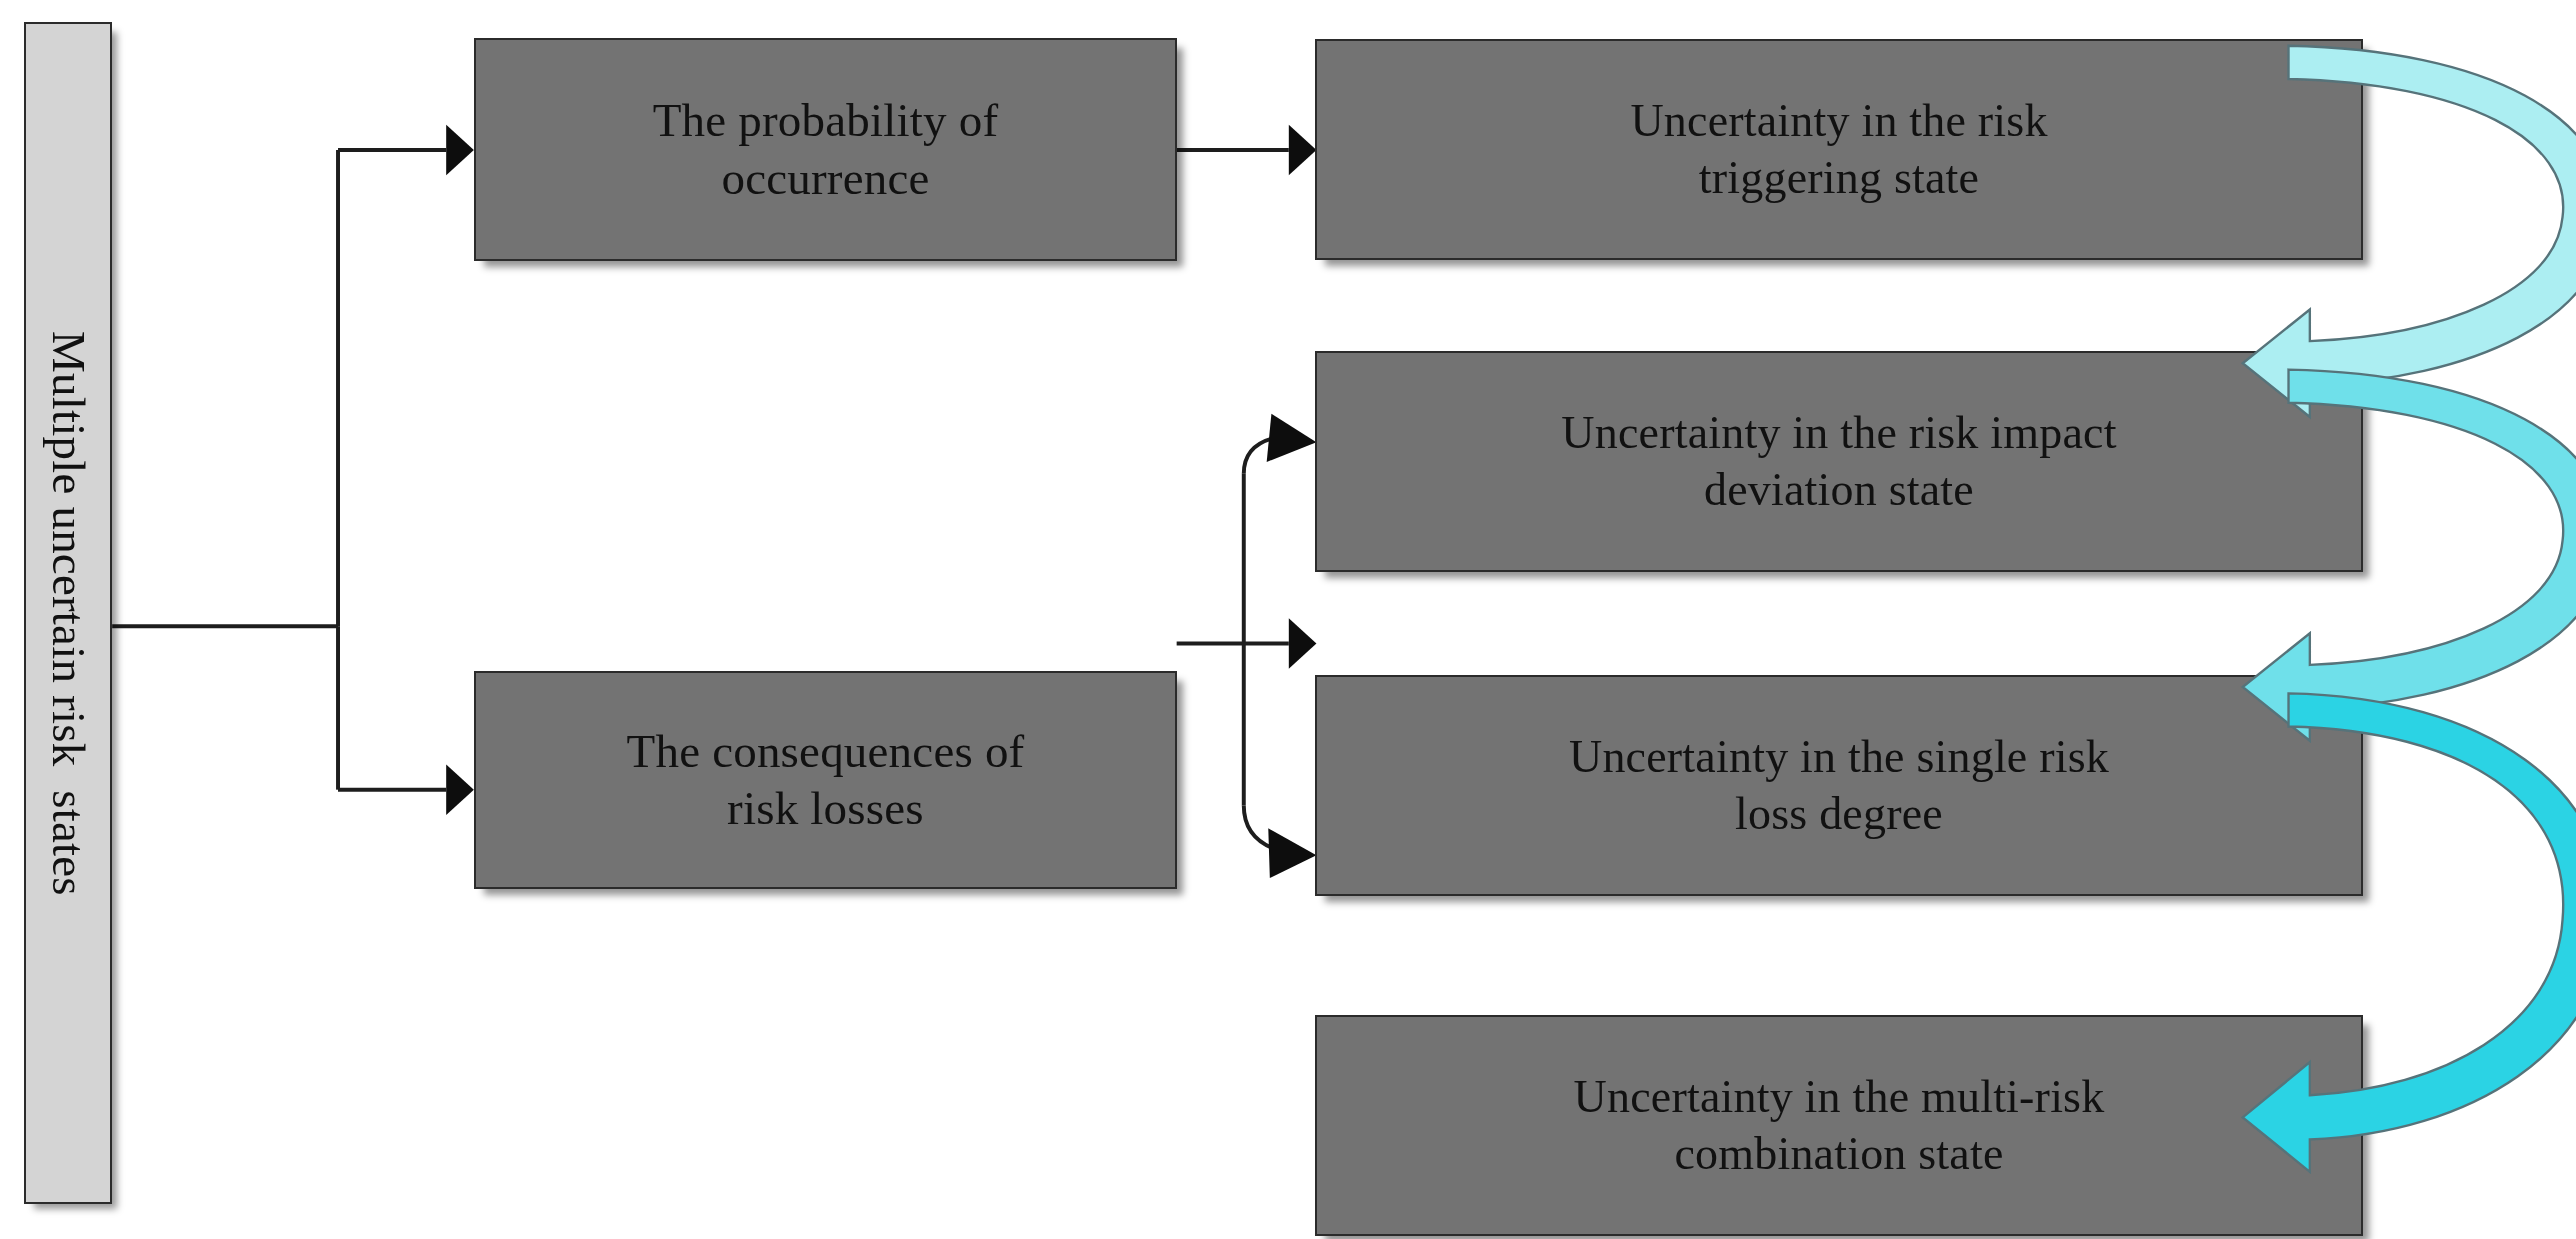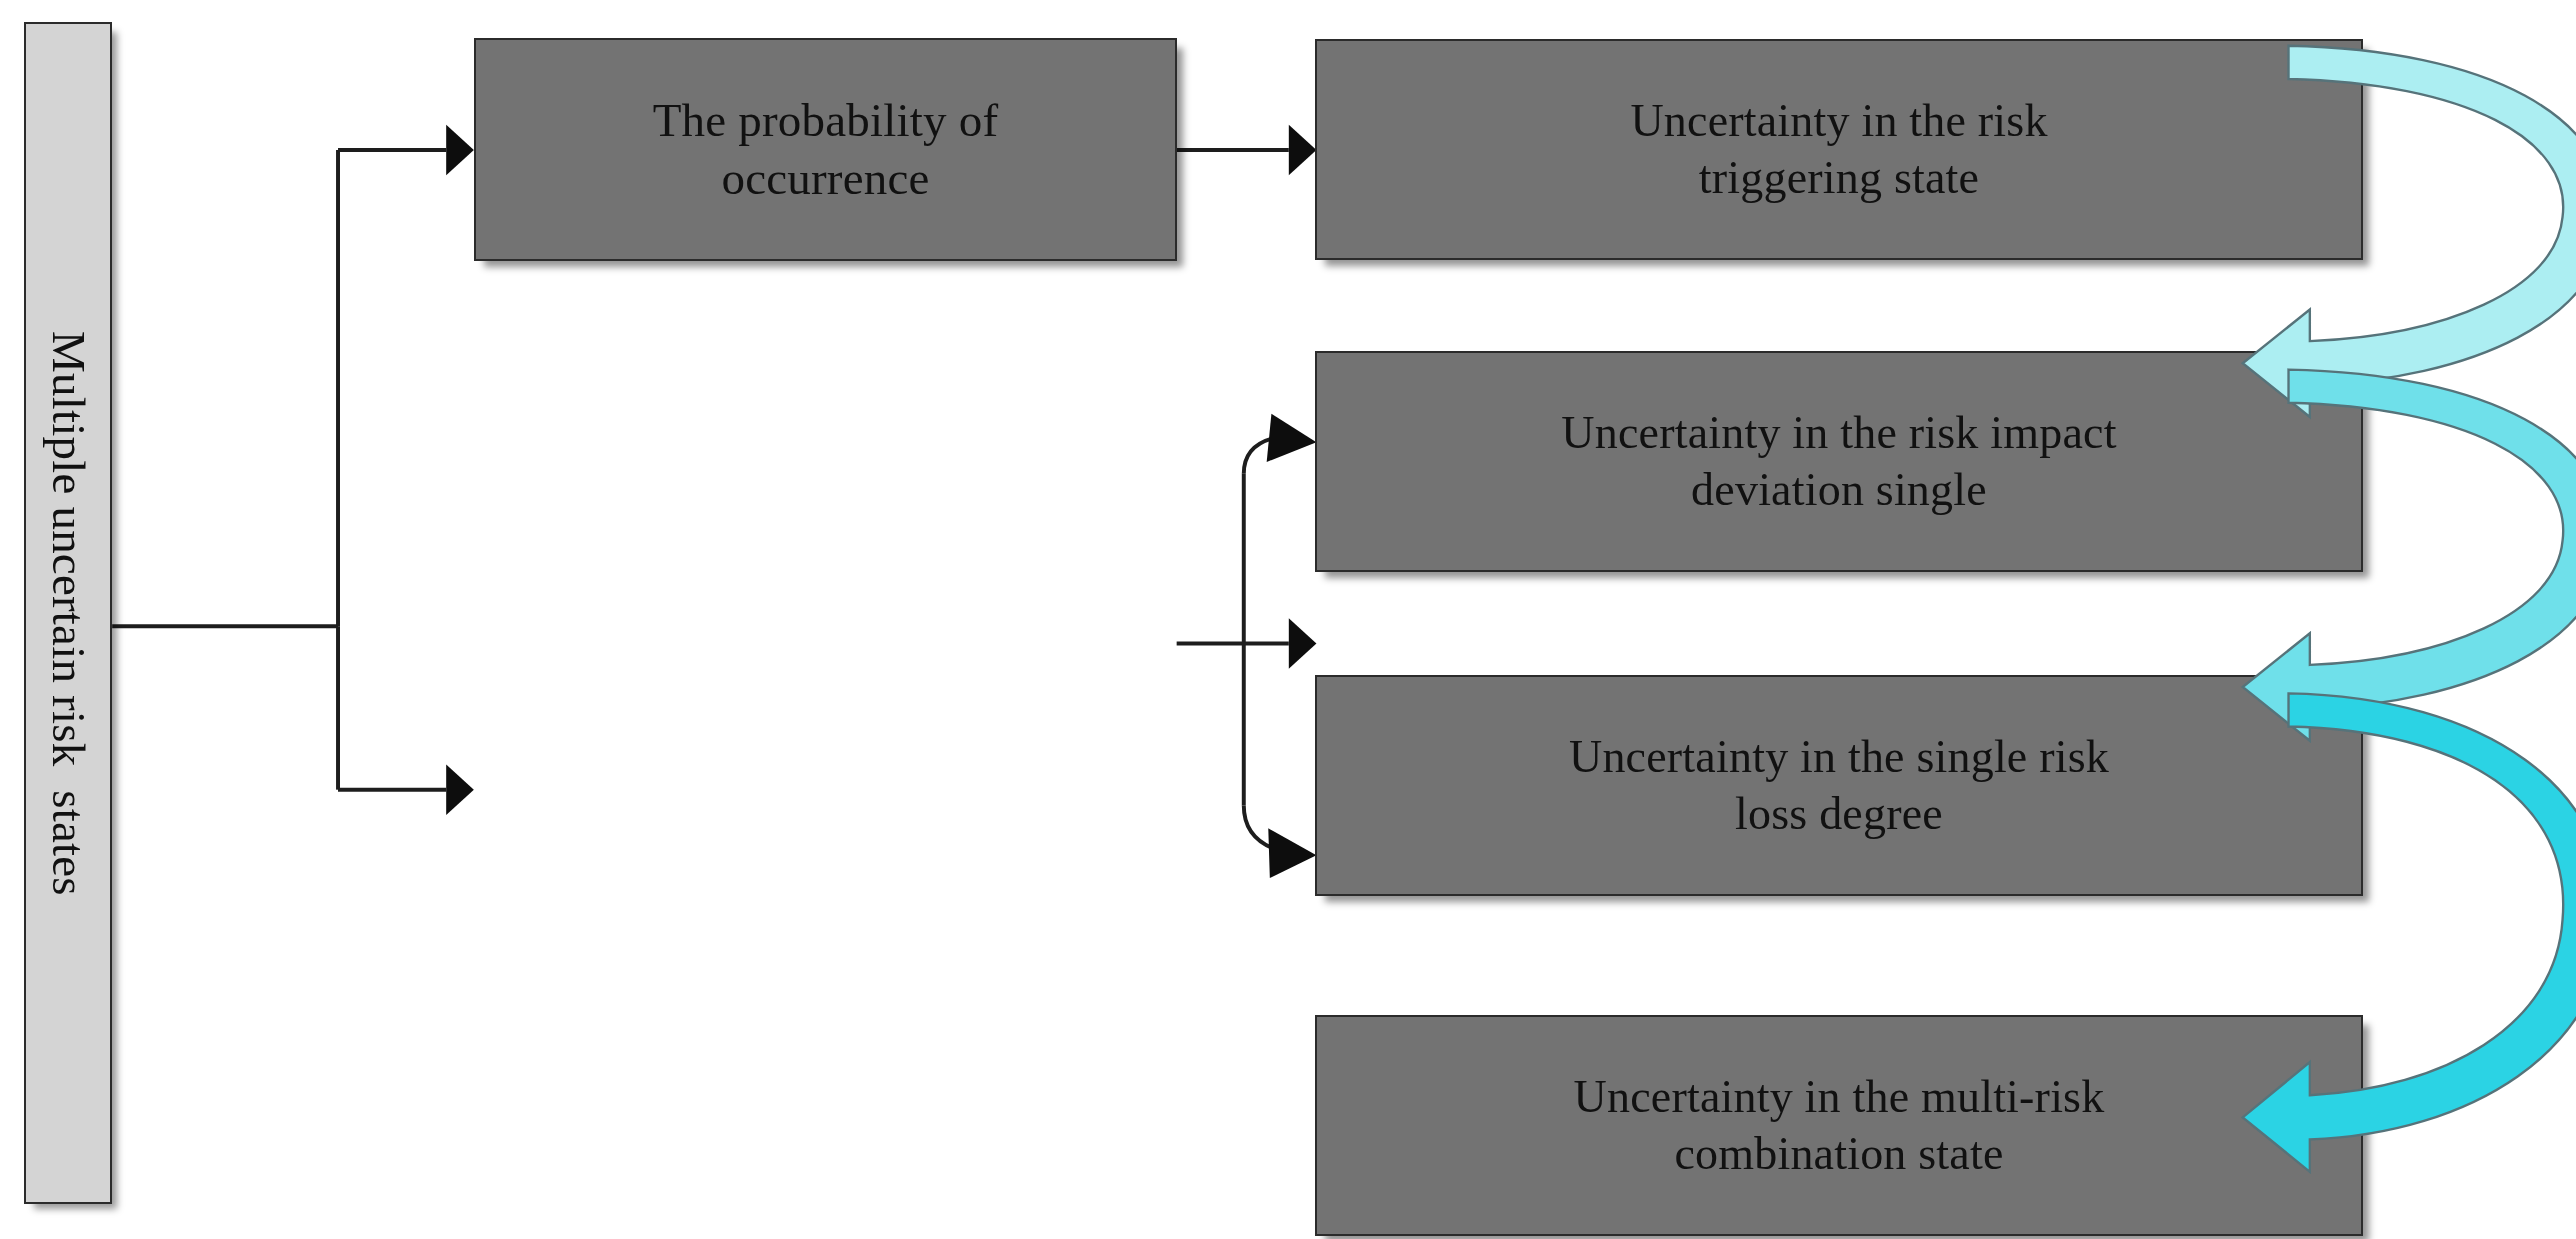--- a/index.html
+++ b/index.html
@@ -142,29 +142,33 @@
 
   <div class="node" id="root-node">
     <span class="label">Multiple uncertain risk  states</span>
   </div>
 
   <div class="node" id="node-probability">
     <span class="label">The probability of
 occurrence</span>
   </div>
 
+  <div class="node" id="node-consequences">
+    <span class="label">The consequences of
+risk losses</span>
+  </div>
 
   <div class="node leaf" id="node-trigger">
     <span class="label">Uncertainty in the risk
 triggering state</span>
   </div>
 
   <div class="node leaf" id="node-deviation">
     <span class="label">Uncertainty in the risk impact
-deviation single</span>
+deviation state</span>
   </div>
 
   <div class="node leaf" id="node-singleloss">
     <span class="label">Uncertainty in the single risk
 loss degree</span>
   </div>
 
   <div class="node leaf" id="node-multirisk">
     <span class="label">Uncertainty in the multi-risk
 combination state</span>

